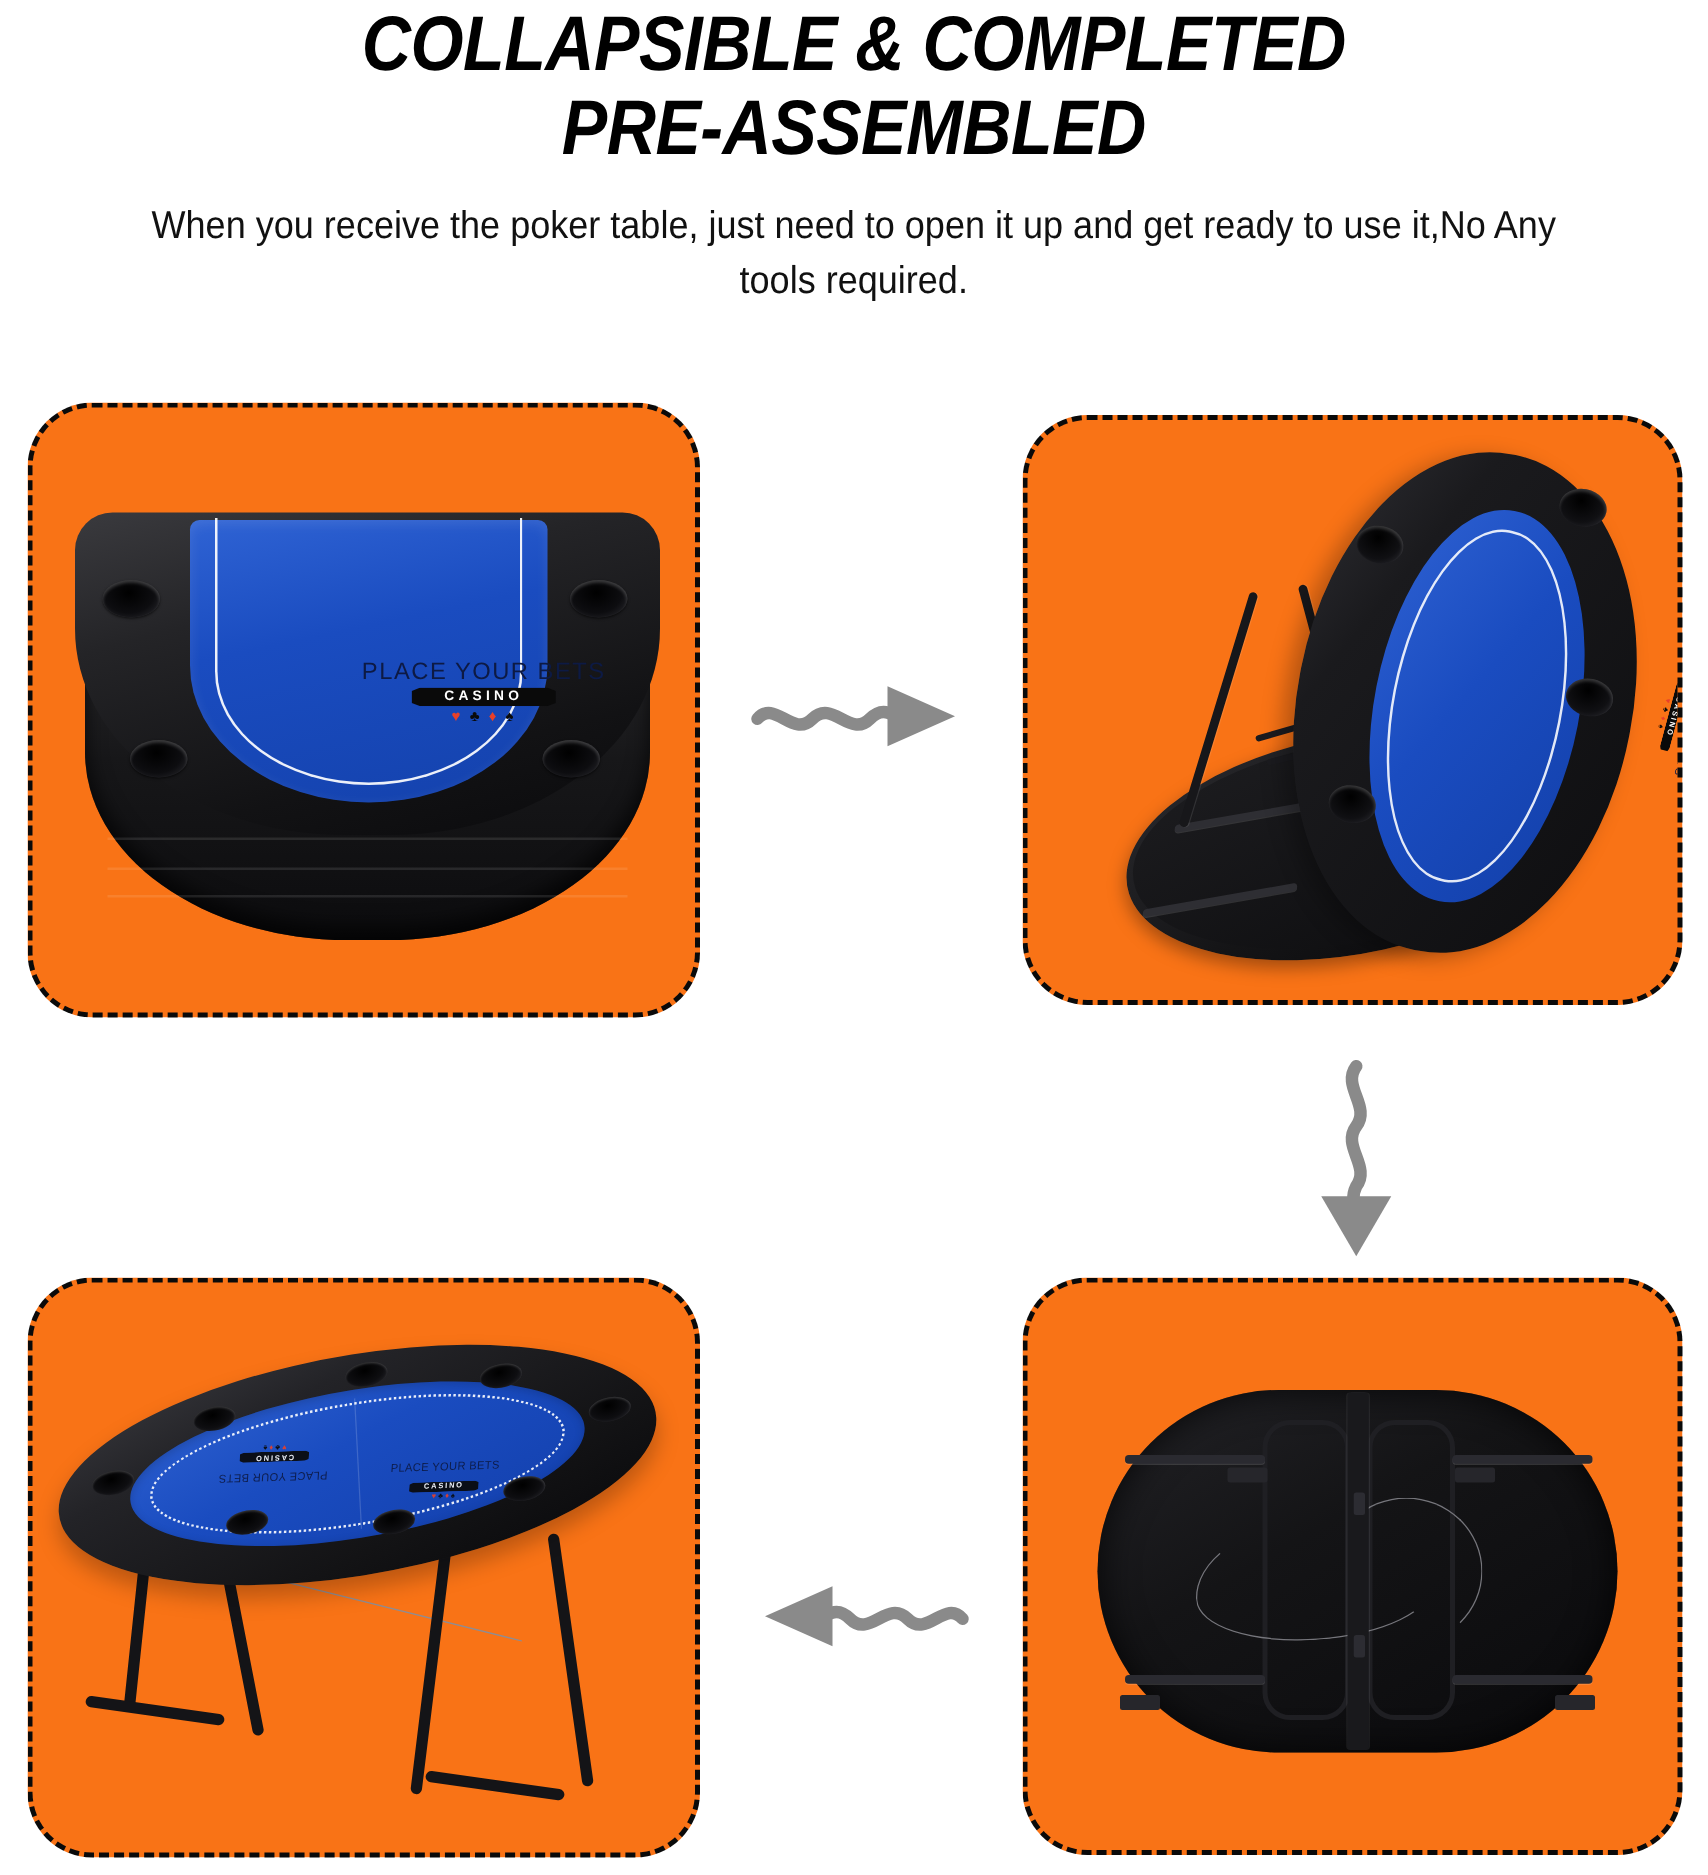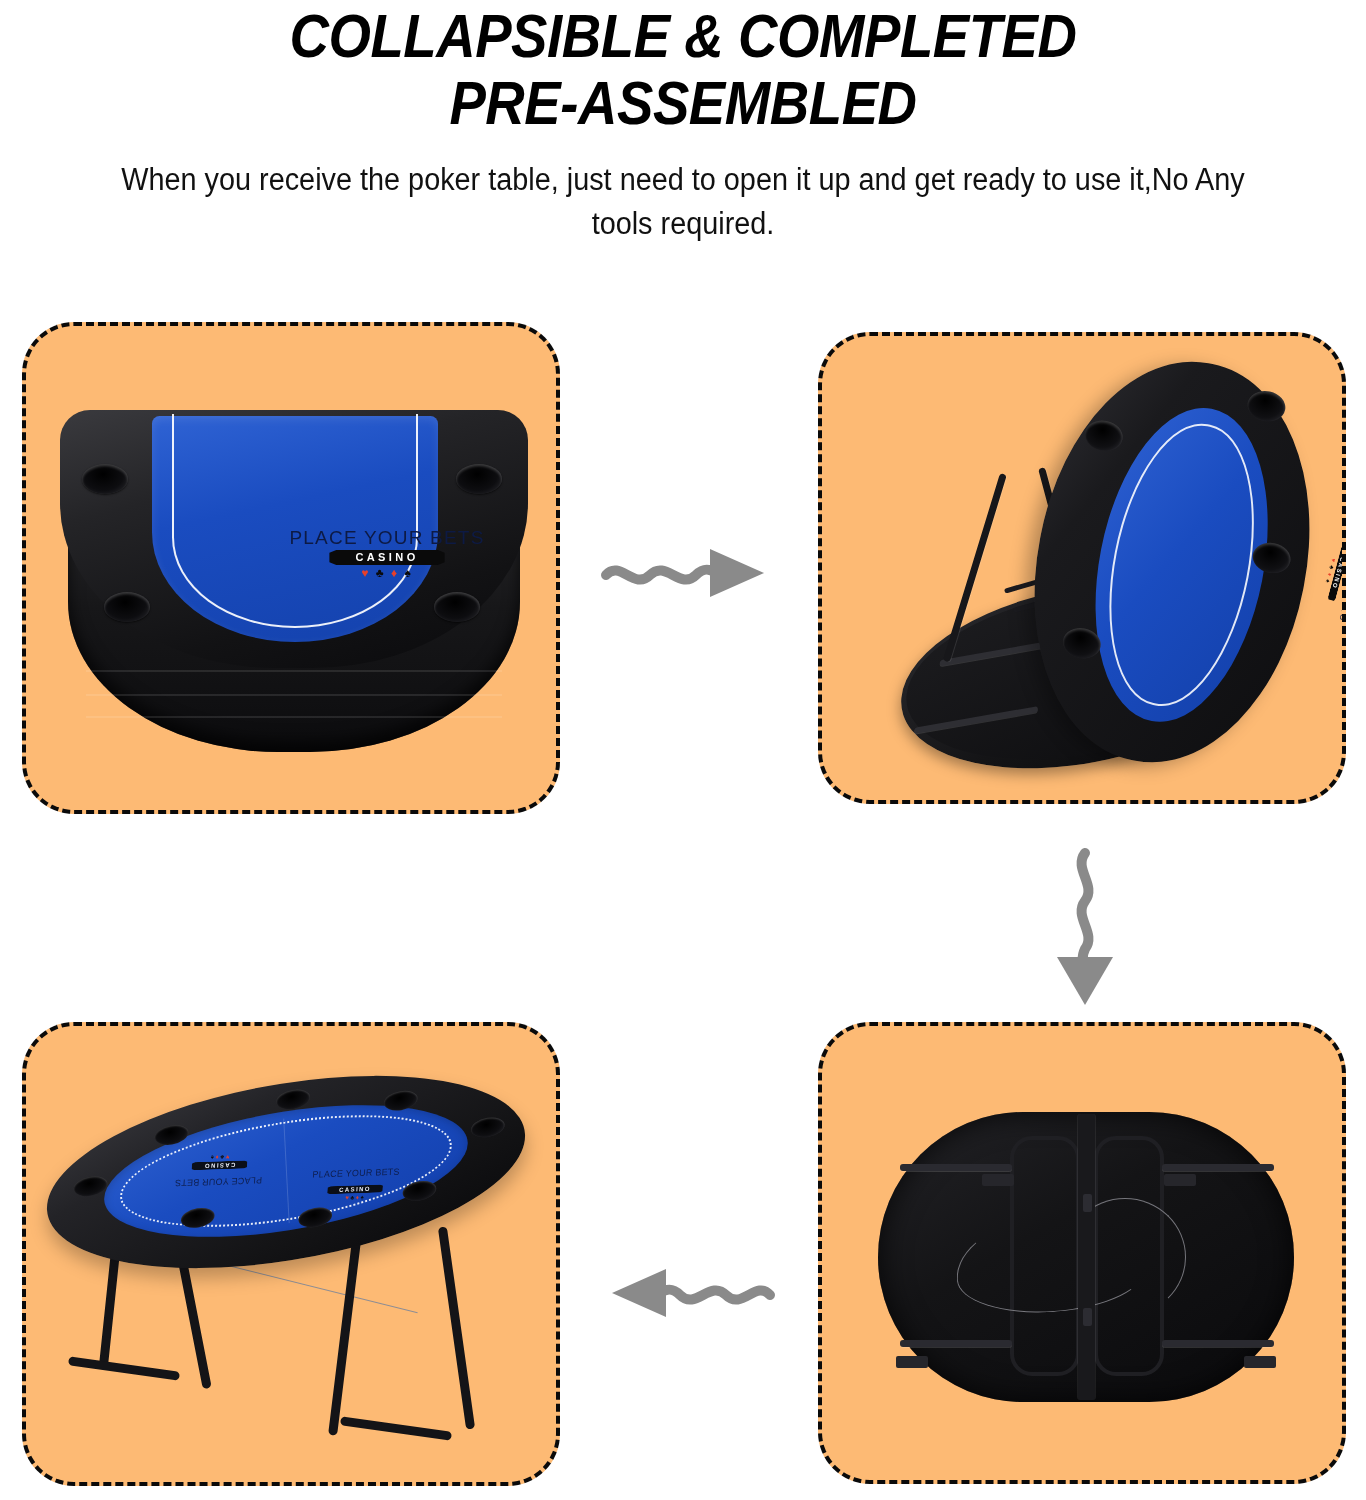--- a/index.html
+++ b/index.html
@@ -39,21 +39,21 @@
     width: 1270px;
     transform: scaleX(0.93);
     transform-origin: center top;
   }
 
   
   .panel {
     position: absolute;
     border: 4px dashed #0a0a0a;
     border-radius: 52px;
-    background: #fdba74;
+    background: #f97316;
     text-decoration: underline;
   }
   #panel-top-left     { left: 22px;  top: 322px;  width: 538px; height: 492px; }
   #panel-top-right    { left: 818px; top: 332px;  width: 528px; height: 472px; }
   #panel-bottom-left  { left: 22px;  top: 1022px; width: 538px; height: 464px; }
   #panel-bottom-right { left: 818px; top: 1022px; width: 528px; height: 462px; }
 
   .stage { position: absolute; inset: 0; overflow: hidden; border-radius: 48px; }
 
   

